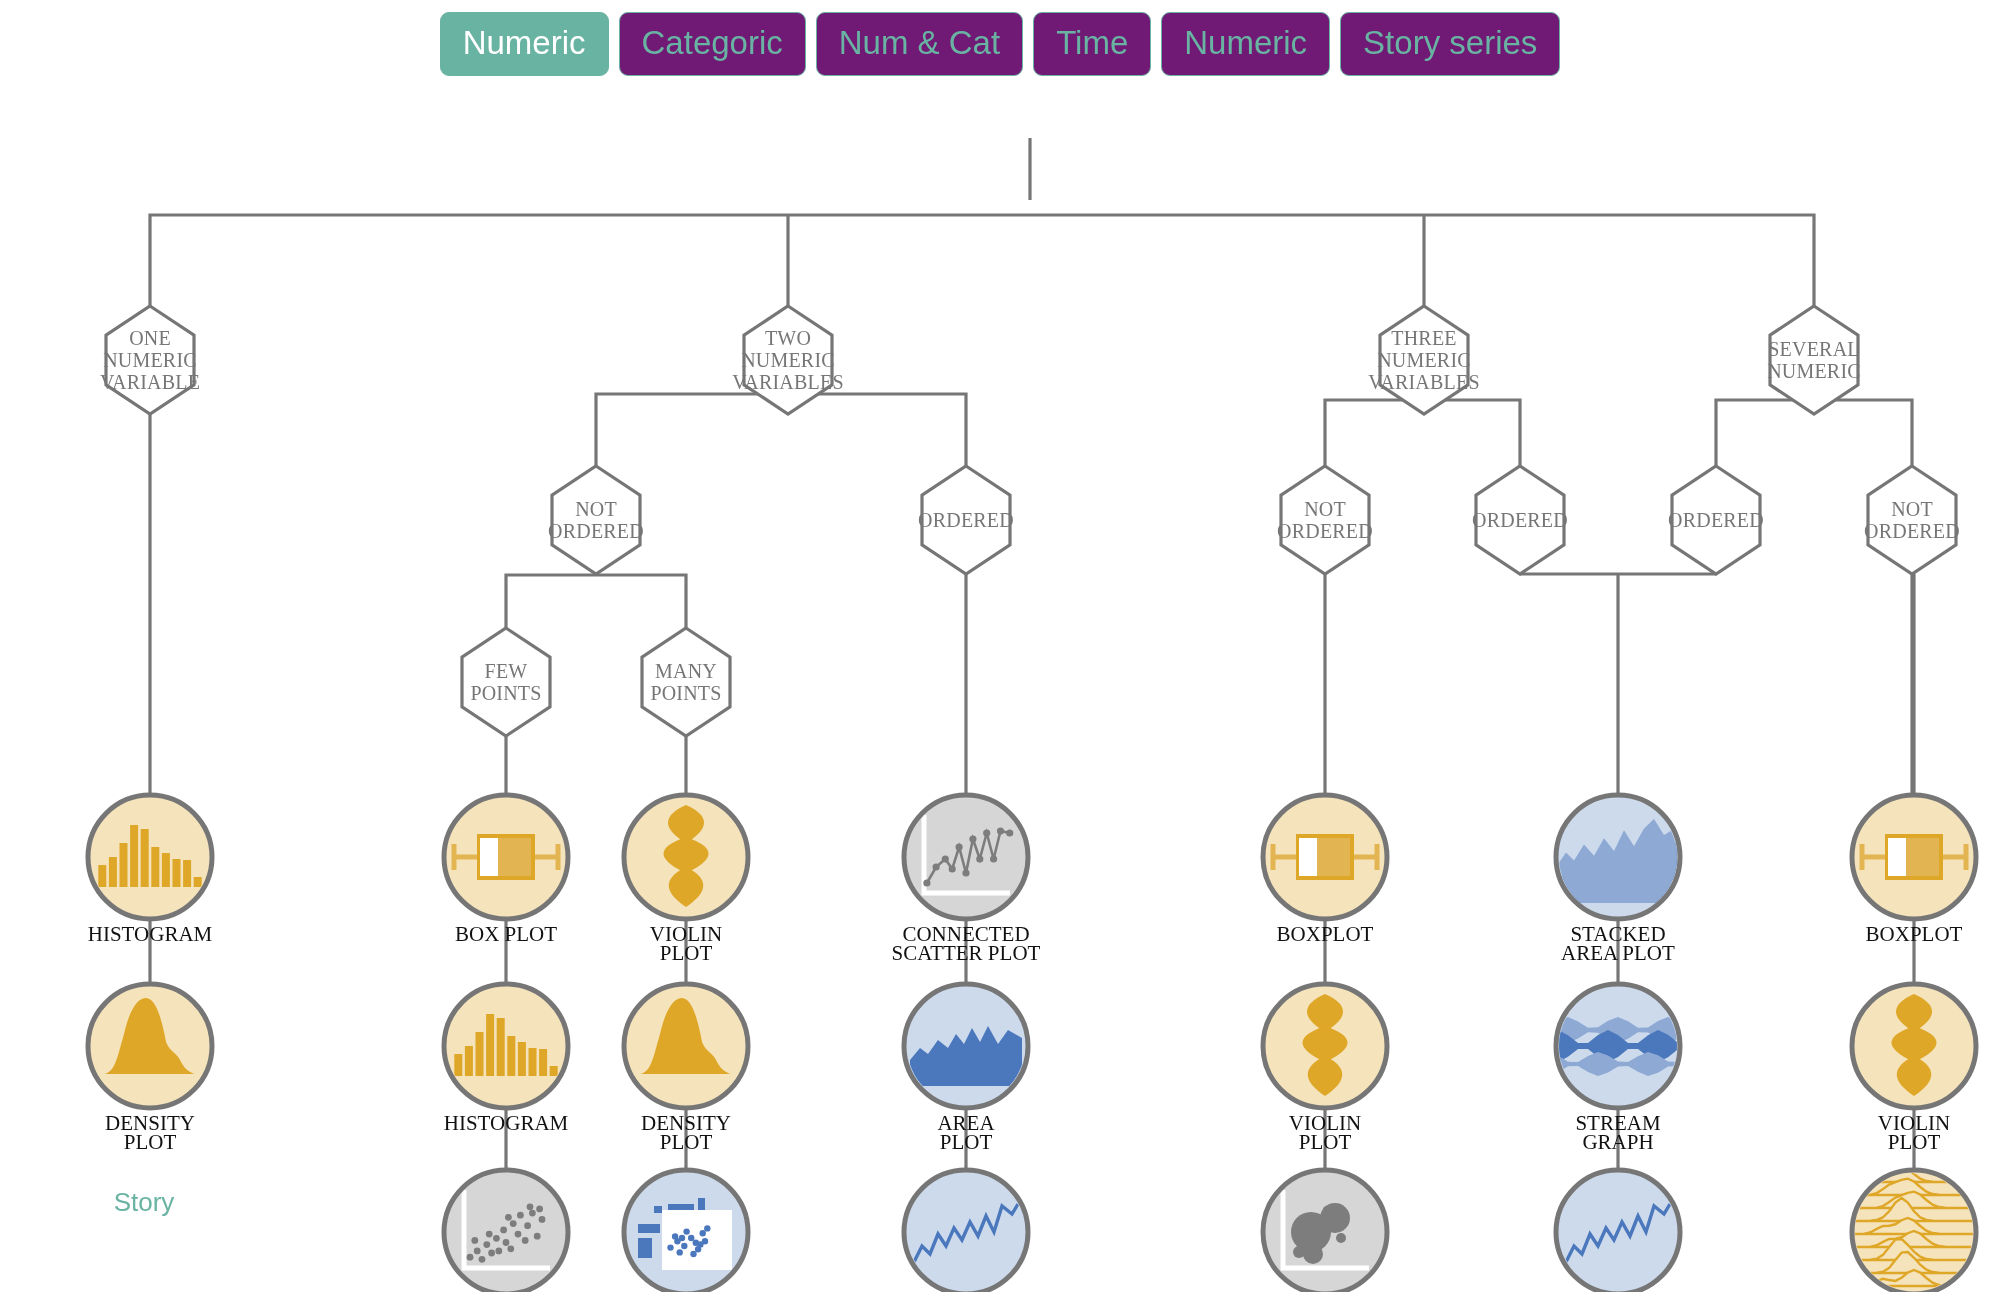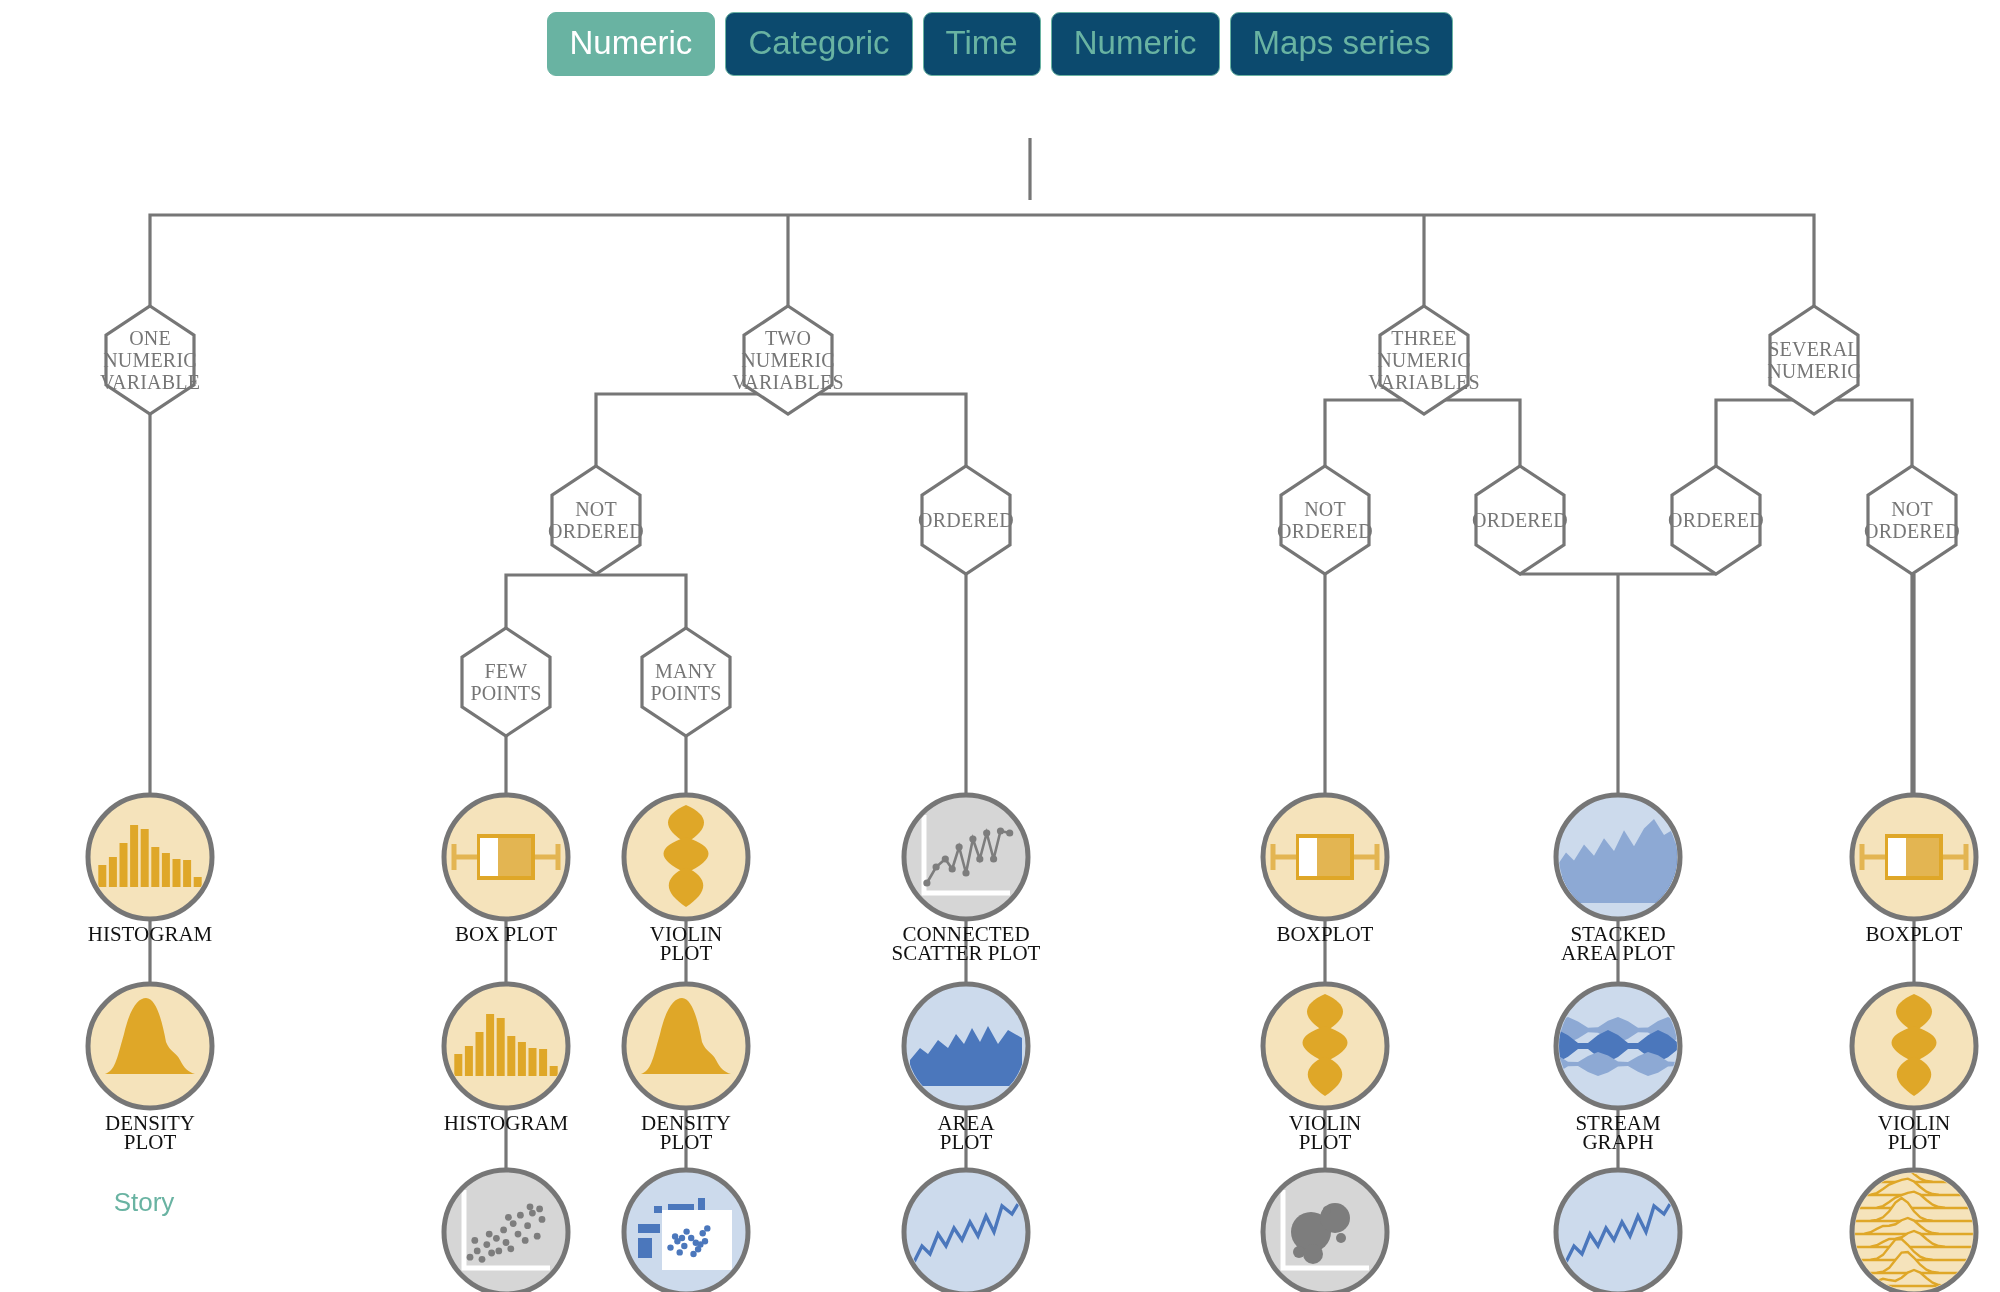--- a/index.html
+++ b/index.html
@@ -13,21 +13,21 @@
   #root { position: relative; width: 1678px; height: 1292px; }
 
   
   #navbar {
     position: absolute; left: 0; top: 12px; width: 2000px;
     display: flex; justify-content: center; align-items: center; gap: 10px;
   }
   .nav-btn {
     border: 1.6px solid #69b3a2;
     border-radius: 9px;
-    background: #0c4a6e;
+    background: #701a75;
     color: #69b3a2;
     font-family: "Liberation Sans", sans-serif;
     font-size: 33px;
     line-height: 1;
     padding: 13px 22px 16px 22px;
     cursor: pointer;
     white-space: nowrap;
   }
   .nav-btn.active { background: #69b3a2; color: #ffffff; border-color: #69b3a2; }
 
@@ -56,23 +56,24 @@
   }
 </style>
 </head>
 <body>
 
 <div id="root">
 
   <div id="navbar">
       <button class="nav-btn active">Numeric</button>
       <button class="nav-btn">Categoric</button>
+      <button class="nav-btn">Num &amp; Cat</button>
       <button class="nav-btn">Time</button>
       <button class="nav-btn">Numeric</button>
-      <button class="nav-btn">Maps series</button>
+      <button class="nav-btn">Story series</button>
     </div>
 
   <svg id="tree" viewBox="0 0 2000 1292">
     <defs>
       <clipPath id="clipCircle">
           <circle cx="0" cy="0" r="62"></circle>
         </clipPath>
     </defs>
     <g id="edges">
         <path d="M1030,138 L1030,200" stroke="#767676" stroke-width="3.2" fill="none"></path>

